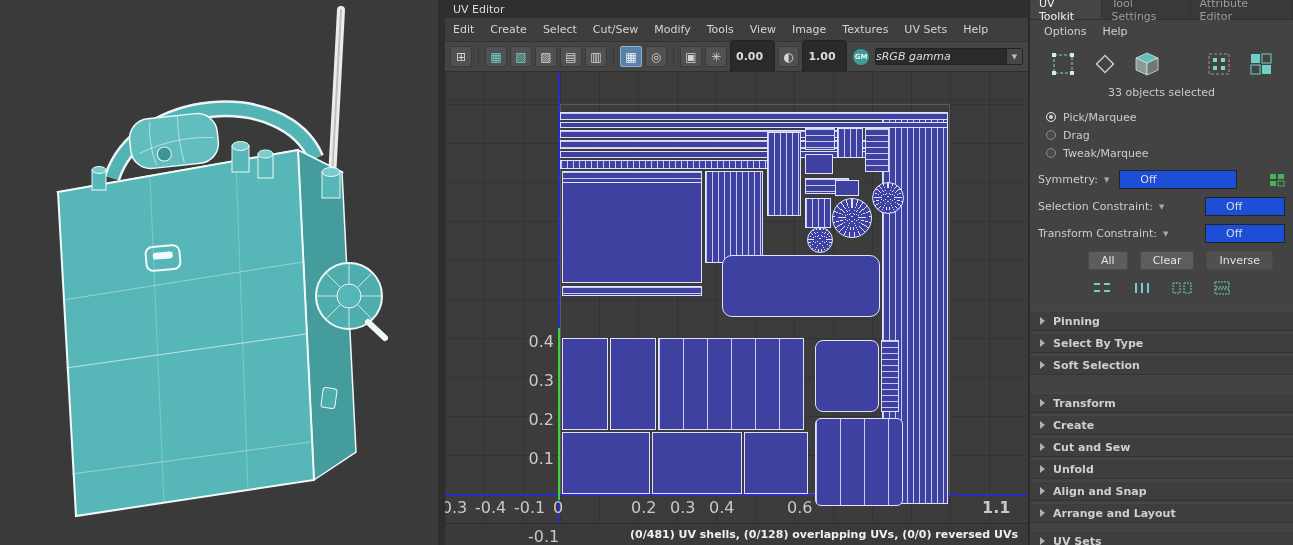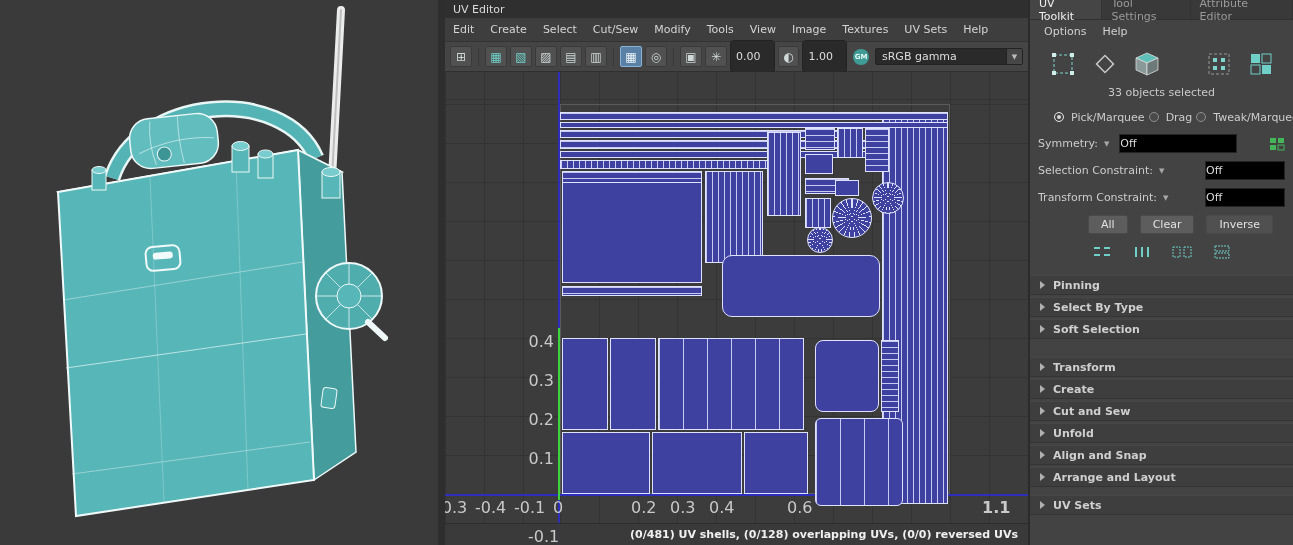--- a/index.html
+++ b/index.html
@@ -14,24 +14,24 @@
   #uv-editor{width:583px;flex:none;display:flex;flex-direction:column;background:#3d3d3d;}
   .uv-titlebar{height:18px;background:#2f2f2f;display:flex;align-items:center;padding-left:8px;color:#dadada;flex:none;}
   .uv-menubar{height:24px;background:#3e3e3e;border-bottom:1px solid #333;display:flex;align-items:center;padding-left:0;flex:none;}
   .menu-item{padding:0 8px;color:#d4d4d4;cursor:default;}
   .uv-toolbar{height:30px;background:#454545;border-bottom:1px solid #2f2f2f;display:flex;align-items:center;padding:0 5px;gap:3px;flex:none;}
   .tb-group{display:flex;align-items:center;gap:3px;}
   .tb-btn{width:22px;height:21px;background:#515151;border:1px solid #3a3a3a;border-radius:2px;display:flex;align-items:center;justify-content:center;color:#cfd8d8;font-size:12px;line-height:1;}
   .tb-btn.teal{color:#6fd0c8;}
   .tb-btn.active{background:#5b80a5;border-color:#89b2d8;color:#eef5fb;}
   .tb-sep{width:1px;height:18px;background:#383838;margin:0 3px;}
-  .tb-field{width:46px;height:33px;background:#2a2a2a;border:1px solid #232323;border-radius:4px;color:#dddddd;display:flex;align-items:center;padding-left:5px;}
+  .tb-field{width:46px;height:33px;background:#2a2a2a;border:1px solid #232323;border-radius:4px;color:#dddddd;display:flex;align-items:center;padding-left:5px;font-weight:bold;}
   .gm-badge{width:16px;height:16px;border-radius:50%;background:#3f9b95;color:#eafaf8;font-size:7px;font-weight:bold;display:flex;align-items:center;justify-content:center;margin:0 3px;}
   .tb-dropdown{width:152px;height:17px;background:#2a2a2a;border:1px solid #232323;border-radius:2px;display:flex;align-items:center;}
-  .tb-dropdown .val{flex:1;padding-left:6px;color:#dddddd;}
+  .tb-dropdown .val{flex:1;color:#dddddd;font-style:italic;}
   .dd-arrow{width:16px;height:100%;background:#474747;border-left:1px solid #232323;display:flex;align-items:center;justify-content:center;color:#bbbbbb;font-size:7px;}
 
   
   #uv-canvas{flex:1;position:relative;overflow:hidden;background-color:#3c3c3c;
     background-image:repeating-linear-gradient(to right,#333333 0 1px,transparent 1px 39px),
                      repeating-linear-gradient(to bottom,#333333 0 1px,transparent 1px 39px);
     background-position:115px 0,0 32px;}
   .uv-square{position:absolute;left:115px;top:32px;width:390px;height:390px;border:1px solid #5a5a5a;z-index:1;}
   .axis-h{position:absolute;left:0;right:0;top:422px;height:2px;background:#2e2ebc;z-index:1;}
   .axis-v{position:absolute;top:0;bottom:0;left:113px;width:2px;background:#2e2ebc;z-index:1;}
@@ -50,27 +50,27 @@
   
   #toolkit{width:265px;flex:none;background:#434343;border-left:2px solid #2b2b2b;display:flex;flex-direction:column;}
   .tk-tabs{height:20px;background:#393939;border-bottom:1px solid #303030;display:flex;align-items:stretch;flex:none;}
   .tk-tab{padding:0 9px;display:flex;align-items:center;color:#9a9a9a;border-right:1px solid #333;}
   .tk-tab.active{color:#f0f0f0;background:#454545;}
   .tk-menus{height:22px;display:flex;align-items:center;padding-left:6px;flex:none;}
   .tk-menu-item{padding:0 8px;color:#d0d0d0;}
   .tk-tools{height:44px;display:flex;align-items:center;justify-content:center;gap:14px;flex:none;}
   .tool-gap{width:16px;}
   .tk-selected{height:20px;text-align:center;color:#c8c8c8;flex:none;}
-  .tk-radios{padding:4px 0 6px 24px;display:flex;gap:4px;flex:none;}
+  .tk-radios{padding:4px 0 6px 16px;display:flex;flex-direction:column;gap:4px;flex:none;}
   .radio-row{display:flex;align-items:center;gap:7px;height:14px;}
   .radio-dot{width:10px;height:10px;border-radius:50%;border:1px solid #8f8f8f;background:#4a4a4a;flex:none;}
   .radio-row.selected .radio-dot{background:#d8d8d8;border-color:#d8d8d8;box-shadow:inset 0 0 0 2px #434343;}
   .tk-row{display:flex;align-items:center;padding:0 8px;height:27px;gap:6px;flex:none;}
   .caret{color:#a8a8a8;font-size:7px;}
-  .off-field{background:#000000;border:1px solid #242424;padding:2px 0;color:#dddddd;}
+  .off-field{background:#1d4ed8;border:1px solid #242424;padding:2px 20px;color:#dddddd;}
   .sym-field{width:118px;margin-left:4px;}
   .con-field{width:80px;margin-left:auto;}
   .tk-buttons{display:flex;gap:12px;padding-left:38px;height:26px;align-items:center;flex:none;justify-content:center;}
   .tk-btn{background:#5d5d5d;border:1px solid #4a4a4a;border-radius:2px;padding:2px 12px;color:#e2e2e2;font-size:11px;font-family:inherit;}
   .tk-btn:last-child{background:#505050;}
   .tk-iconrow{display:flex;gap:20px;justify-content:center;align-items:center;height:30px;flex:none;}
   #tk-sections{flex:1;}
   .sec-group{margin-top:8px;}
   .sec-group.g1{margin-top:18px;}
   .sec{height:20px;background:#3e3e3e;border-top:1px solid #474747;border-bottom:1px solid #343434;display:flex;align-items:center;padding-left:10px;gap:8px;margin-bottom:2px;color:#cfcfcf;font-weight:bold;}

